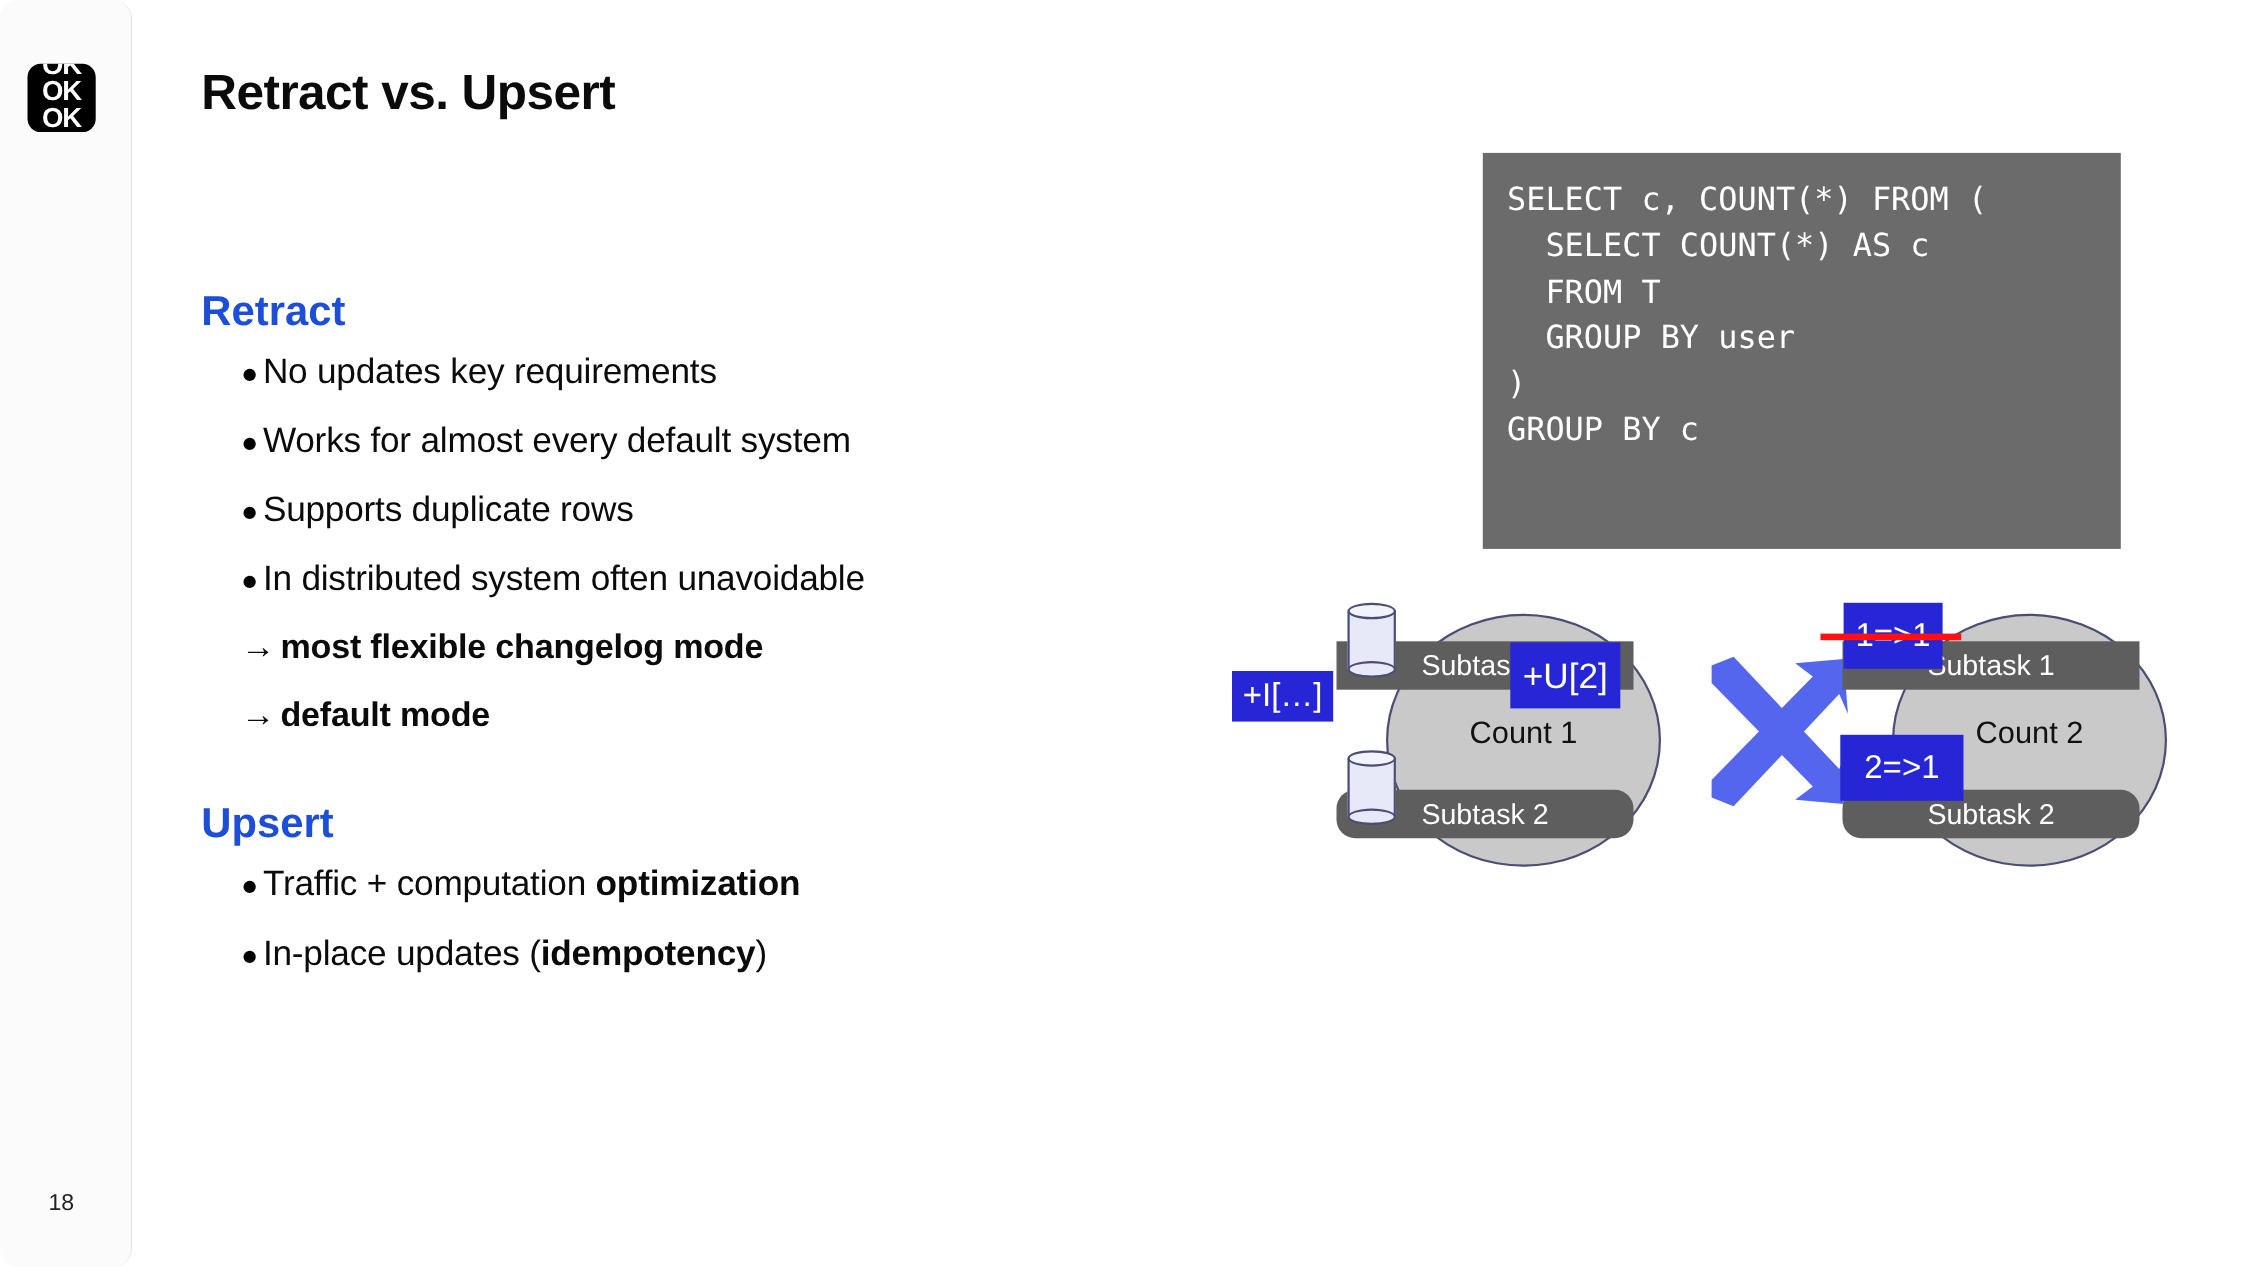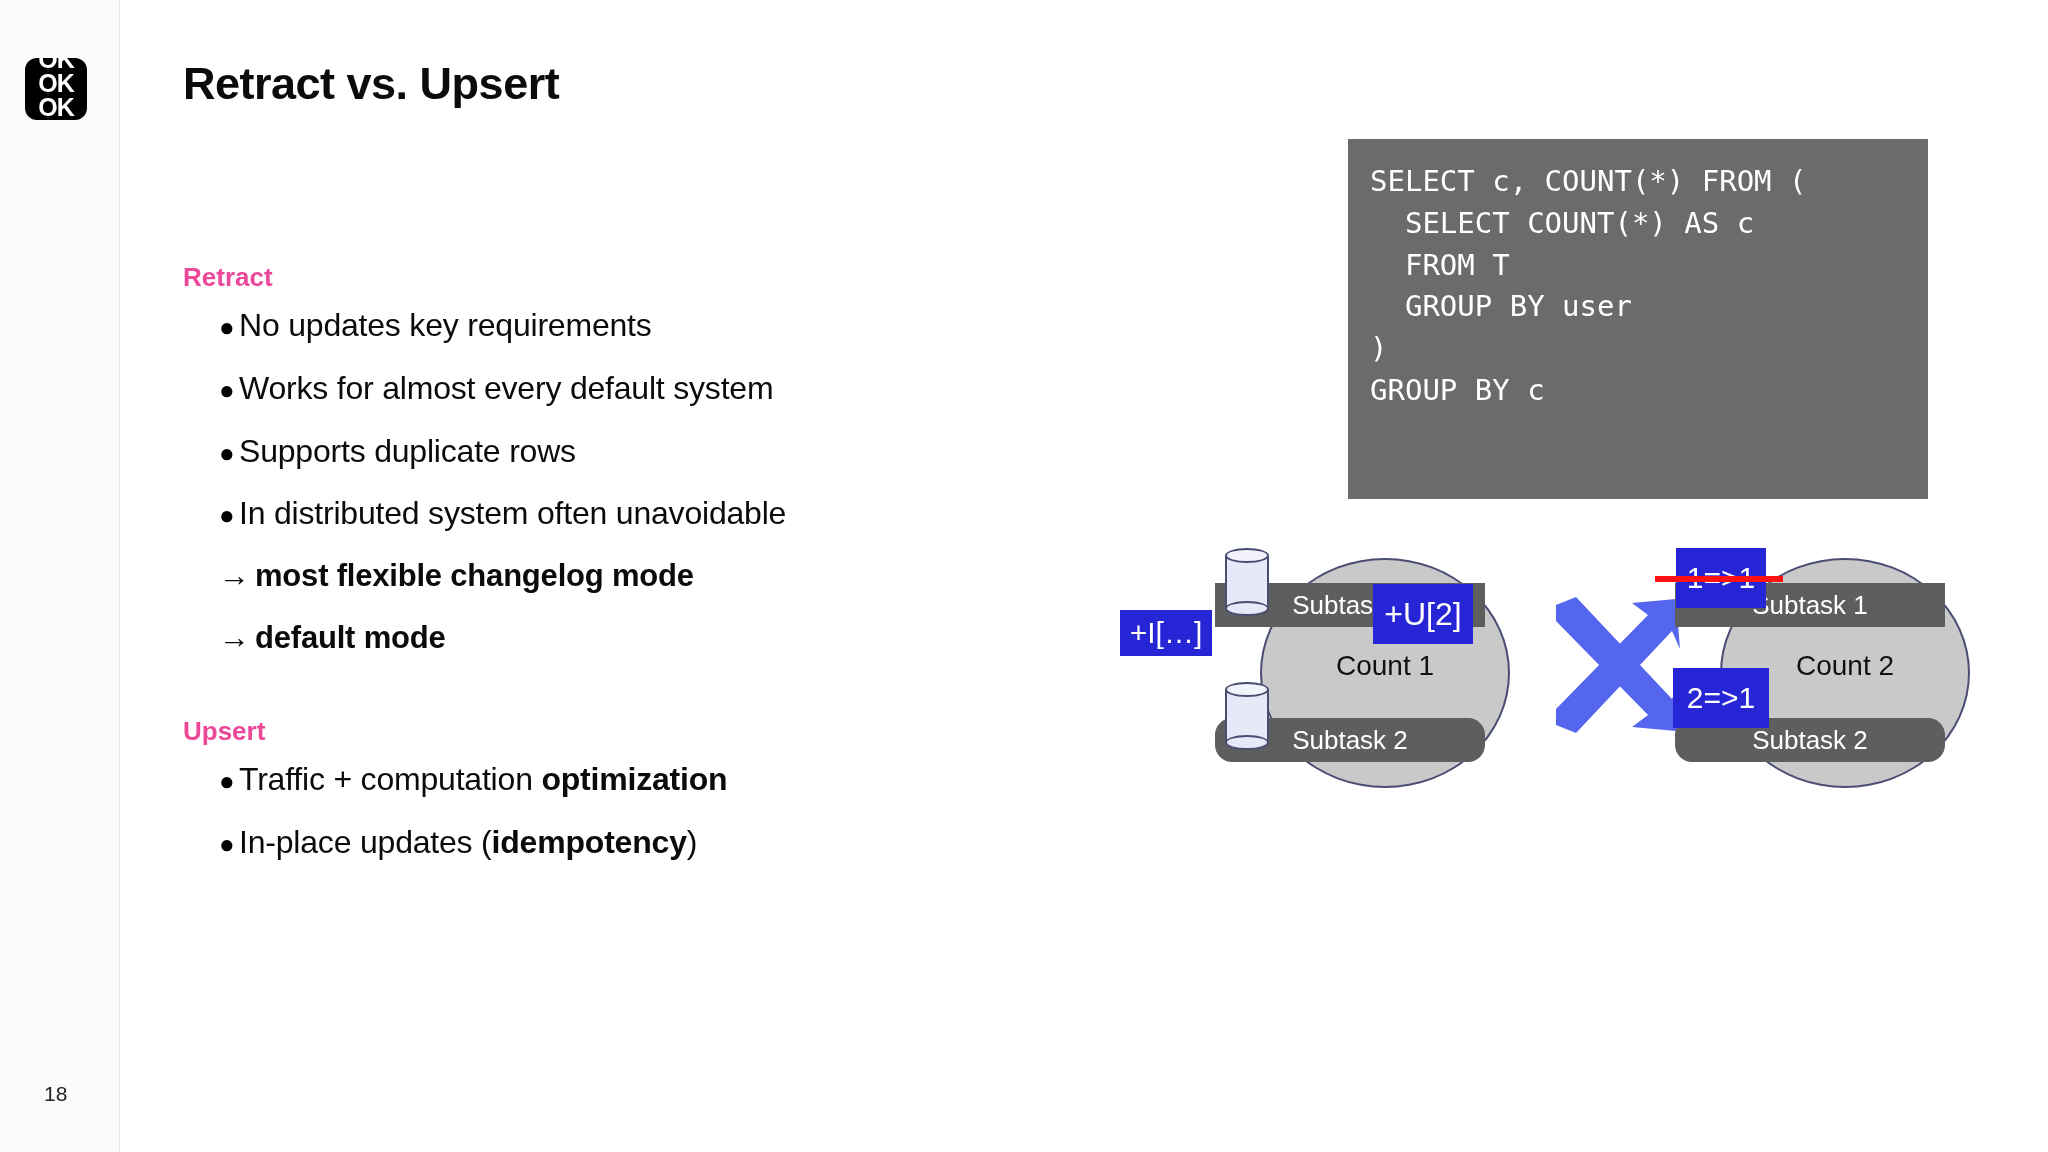--- a/index.html
+++ b/index.html
@@ -9,20 +9,21 @@
     font-family:"Liberation Sans", sans-serif;
     overflow:hidden;
     position:relative;
   }
   
   #left-rail{
     position:absolute;left:0;top:0;width:120px;height:1152px;
     background:#fbfbfb;
     border-right:1px solid #e6e6e6;
     box-sizing:border-box;
+    border-radius:17px;
   }
   #logo{
     position:absolute;left:25px;top:58px;width:62px;height:62px;
     background:#000000;border-radius:12px;overflow:hidden;
   }
   #logo .ok-stack{
     position:absolute;left:0;top:-11px;width:62px;
     color:#ffffff;font-weight:bold;font-size:25px;line-height:24px;
     letter-spacing:-1px;text-align:center;
     font-family:"Liberation Sans", sans-serif;
@@ -37,21 +38,21 @@
   #page-title{
     position:absolute;left:183px;top:58px;
     font-size:45px;font-weight:bold;color:#0b0b0b;
     letter-spacing:-0.5px;
   }
   
   #content-column{
     position:absolute;left:183px;top:262px;width:900px;
   }
   .section-heading{
-    font-size:26px;font-weight:bold;color:#ec4899;
+    font-size:38px;font-weight:bold;color:#1d4ed8;
     margin:0 0 14px 0;
   }
   .bullet-list{list-style:none;margin:0;padding:0;}
   .bullet-row{
     display:flex;align-items:baseline;
     margin:0 0 26px 0;
   }
   .bullet-dot{
     width:56px;flex:0 0 56px;
     font-size:26px;line-height:1;color:#000;
@@ -138,21 +139,21 @@
     position:absolute;
     background:#2626d6;color:#ffffff;
     font-size:30px;
     display:flex;align-items:center;justify-content:center;
     box-sizing:border-box;
     padding:4px 8px;
   }
   #blue-insert{left:0px;top:70px;width:92px;height:46px;}
   #blue-update{left:253px;top:44px;width:100px;height:60px;font-size:32px;}
   #blue-one-one{left:556px;top:8px;width:90px;height:60px;}
-  #blue-two-one{left:553px;top:128px;width:96px;height:60px;}
+  #blue-two-one{left:553px;top:128px;width:112px;height:60px;}
   #strike-line{
     position:absolute;left:535px;top:36px;width:128px;height:6px;
     background:#ff1111;
   }
   #cross-arrows{
     position:absolute;left:430px;top:55px;width:130px;height:140px;
   }
 </style>
 </head>
 <body>

